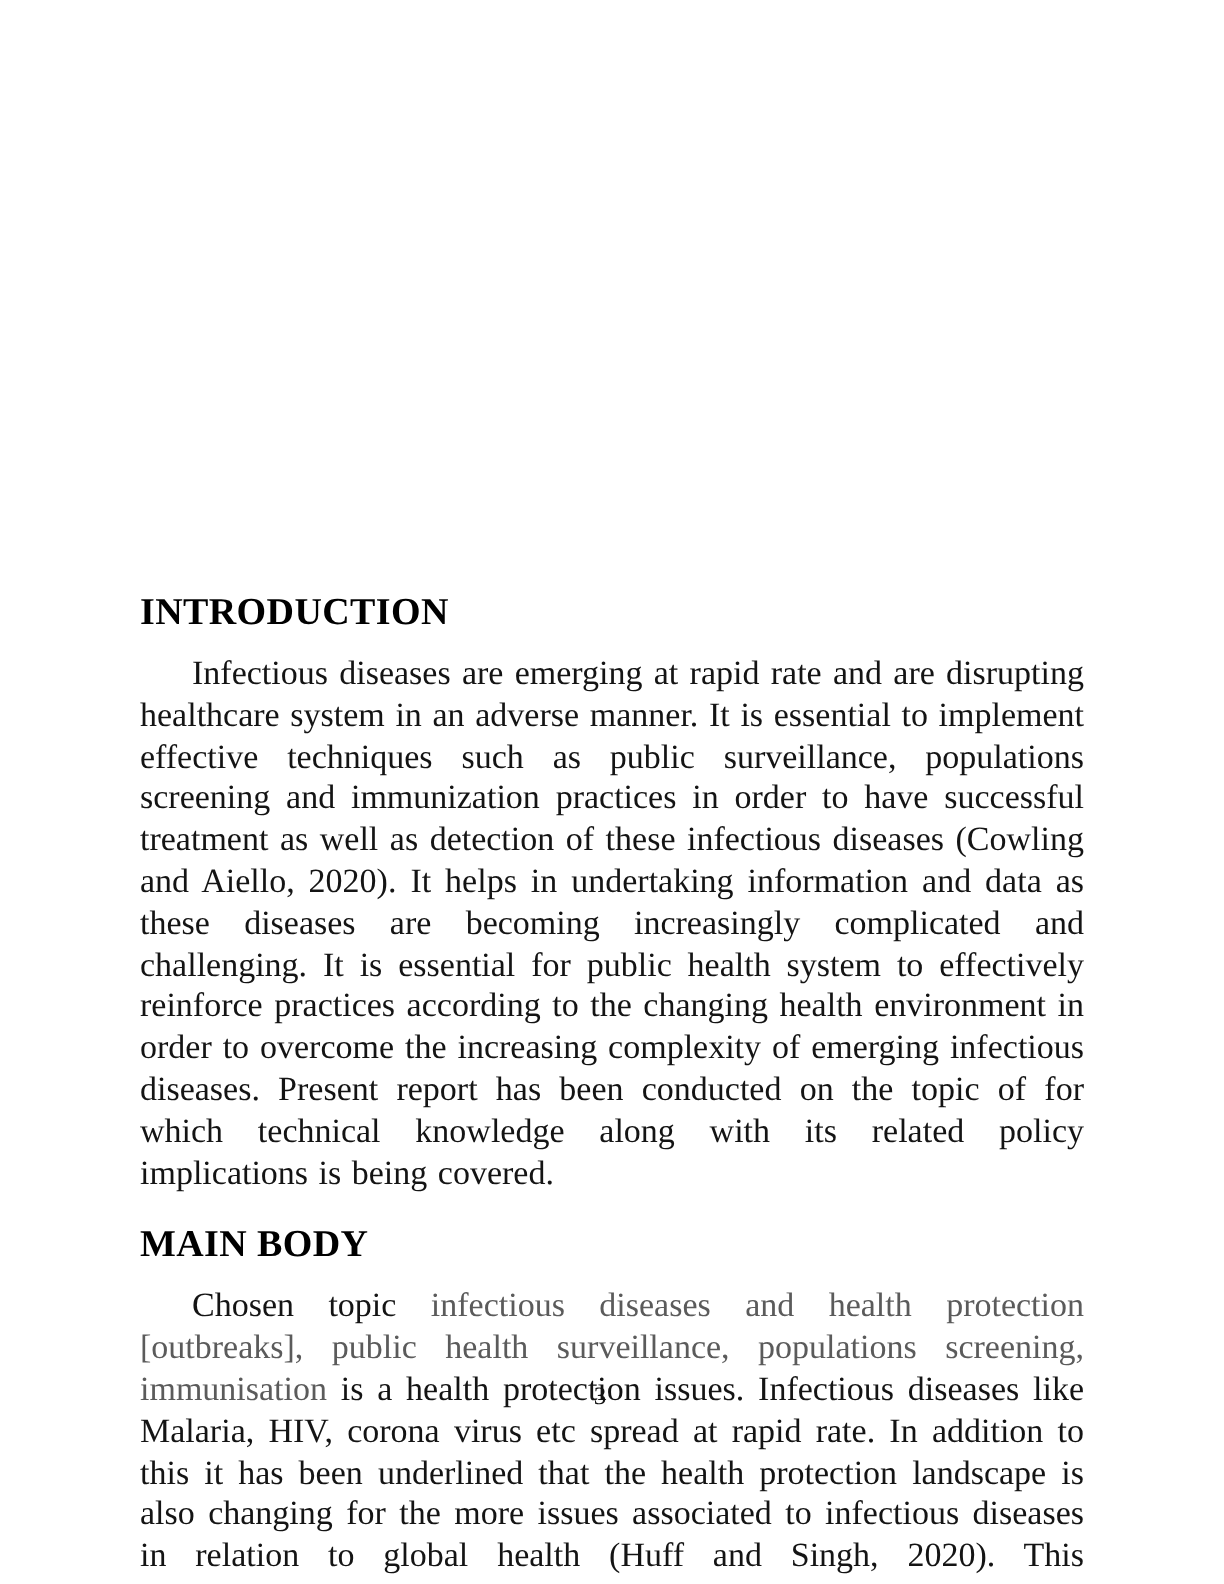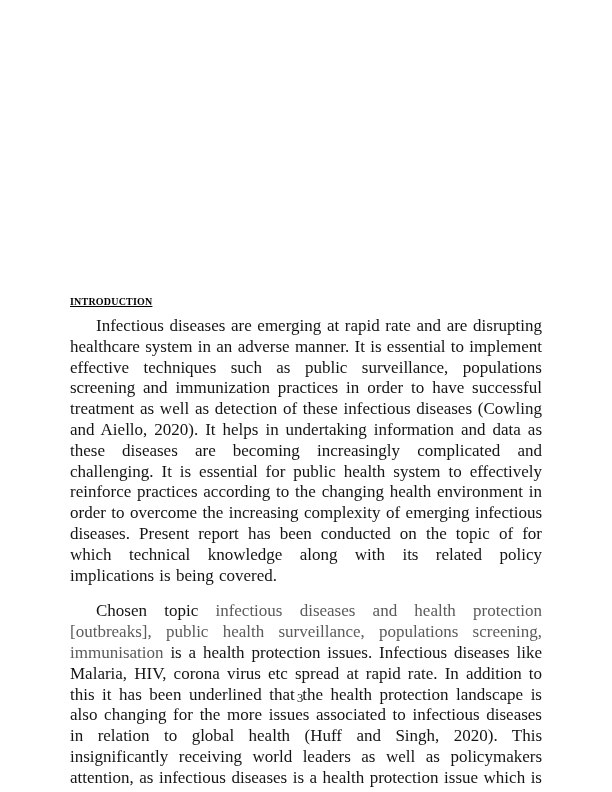--- a/index.html
+++ b/index.html
@@ -16,26 +16,25 @@
     color: #141414;
     overflow: hidden;
   }
   .content {
     position: absolute;
     left: 70px;
     width: 472px;
     top: 296px;
   }
   .section-heading {
-    font-size: 10px;
+    font-size: 19px;
     font-weight: bold;
     margin: 0 0 9px 0;
     color: #000000;
     letter-spacing: 0.2px;
-    text-decoration: underline;
   }
   .section + .section {
     margin-top: 15px;
   }
   .body-paragraph {
     font-size: 17px;
     line-height: 20.8px;
     text-align: justify;
     text-indent: 26px;
     margin: 0;
@@ -59,19 +58,20 @@
 
 <div class="page">
   <div class="content">
 
     <div class="section">
       <h2 class="section-heading">INTRODUCTION</h2>
       <p class="body-paragraph">Infectious diseases are emerging at rapid rate and are disrupting healthcare system in an adverse manner. It is essential to implement effective techniques such as public surveillance, populations screening and immunization practices in order to have successful treatment as well as detection of these infectious diseases (Cowling and Aiello, 2020). It helps in undertaking information and data as these diseases are becoming increasingly complicated and challenging. It is essential for public health system to effectively reinforce practices according to the changing health environment in order to overcome the increasing complexity of emerging infectious diseases. Present report has been conducted on the topic of for which technical knowledge along with its related policy implications is being covered.</p>
     </div>
 
     <div class="section">
+      <h2 class="section-heading">MAIN BODY</h2>
       <p class="body-paragraph"><span>Chosen topic </span><span class="muted-run">infectious diseases and health protection [outbreaks], public health surveillance, populations screening, immunisation</span><span> is a health protection issues. Infectious diseases like Malaria, HIV, corona virus etc spread at rapid rate. In addition to this it has been underlined that the health protection landscape is also changing for the more issues associated to infectious diseases in relation to global health (Huff and Singh, 2020). This insignificantly receiving world leaders as well as policymakers attention, as infectious diseases is a health protection issue which is having direct impact upon emergence of infections bacterial resistance and upon other factors. In addition to this it has been underlined that there is regular need for</span></p>
     </div>
 
   </div>
 
   <div class="page-number">3</div>
 </div>
 
 </body></html>

